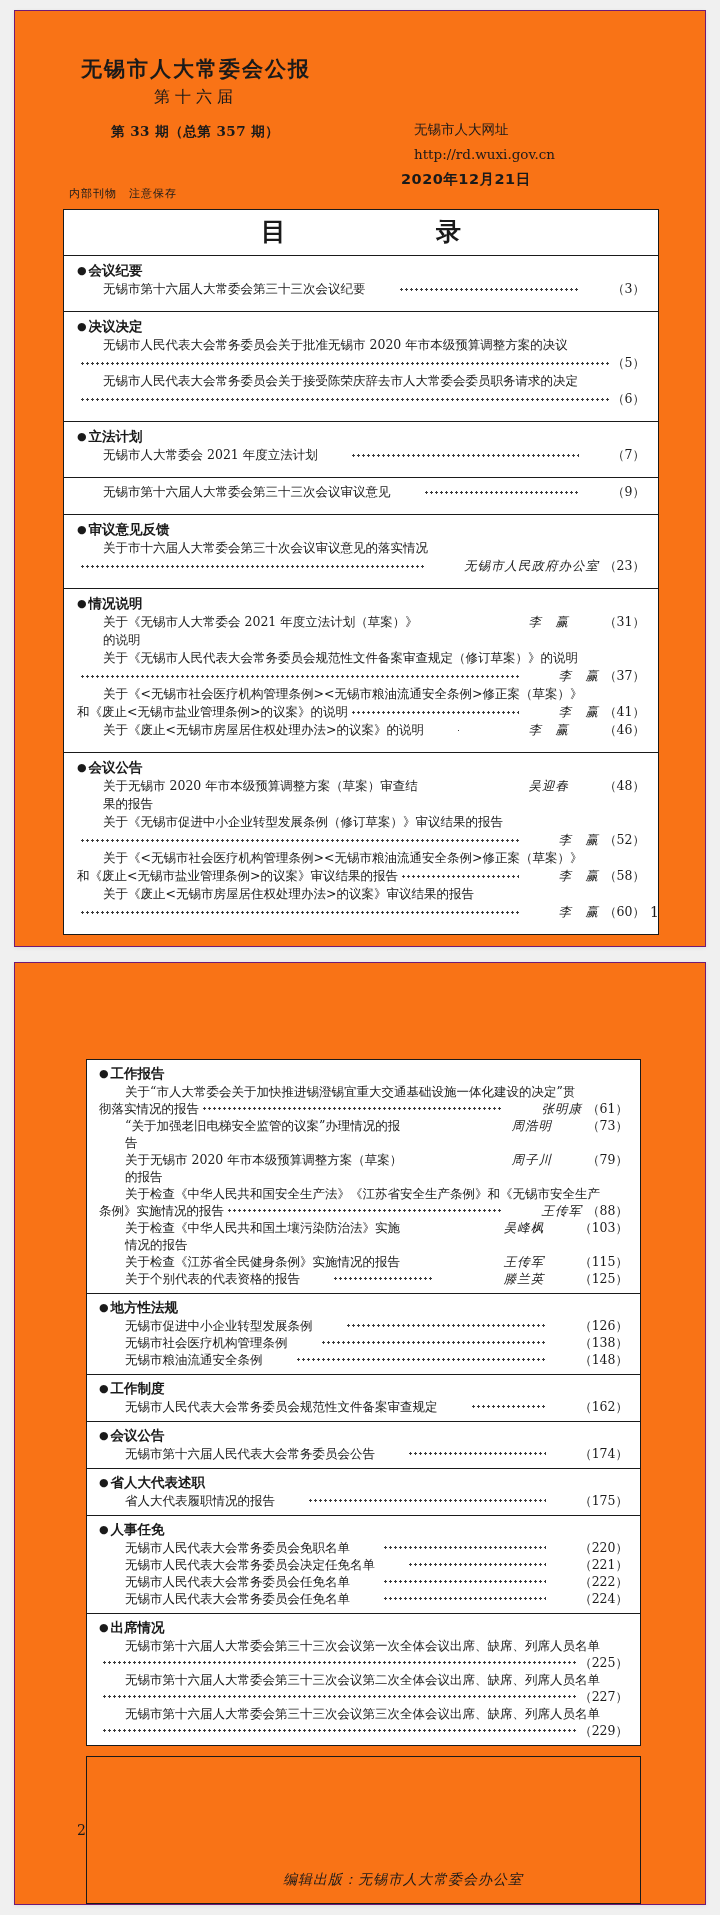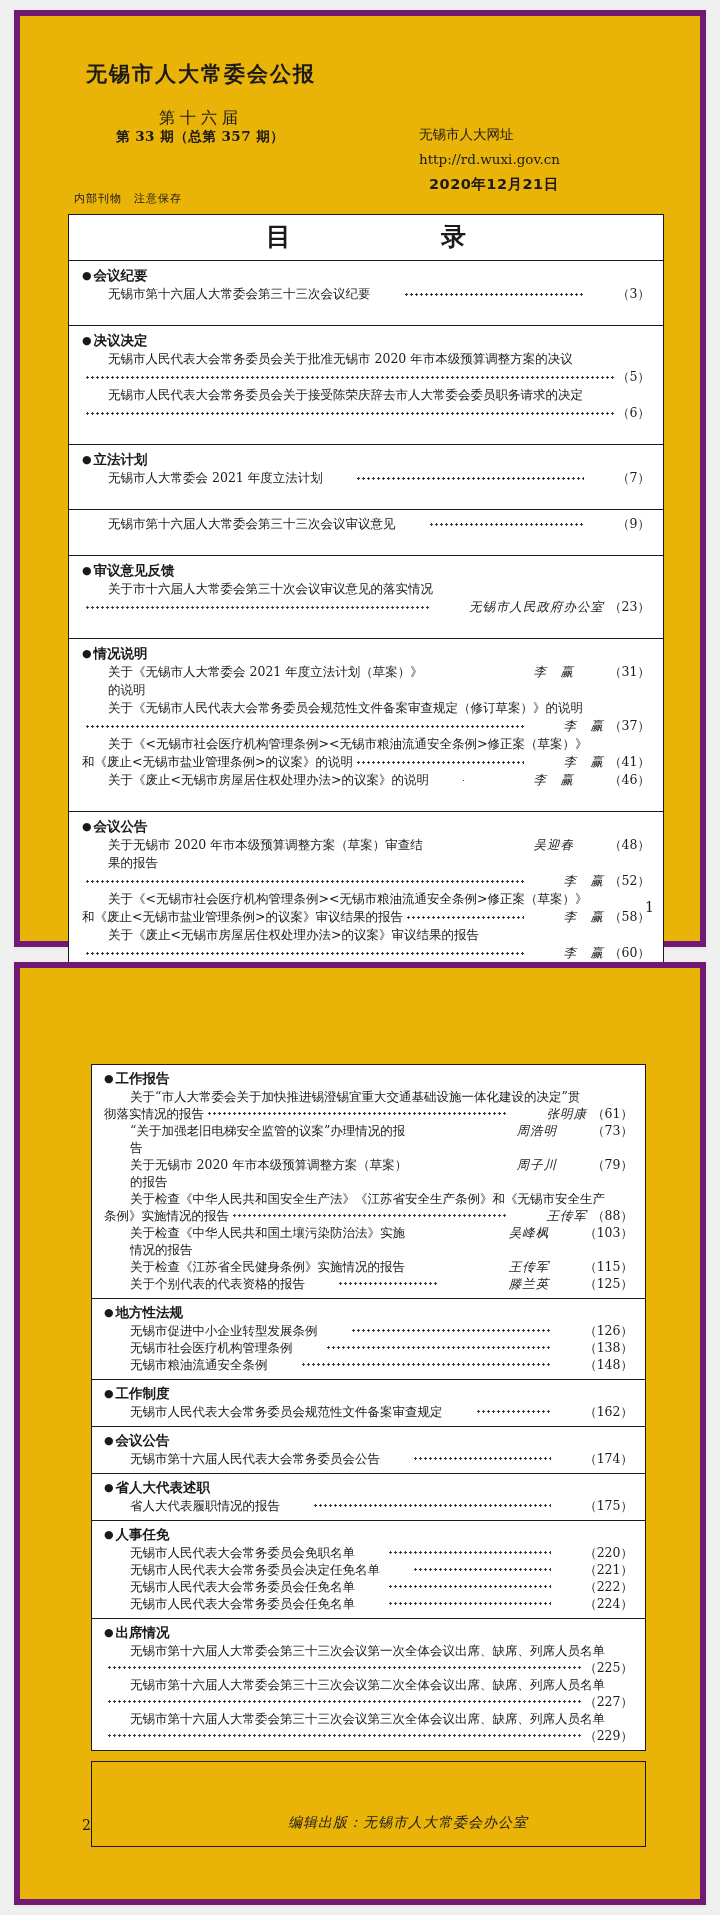--- a/index.html
+++ b/index.html
@@ -4,68 +4,68 @@
 <style>
   html,body{margin:0;padding:0;}
   body{
     width:720px;height:1915px;position:relative;
     background:#f0f0f0;
     font-family:"DejaVu Serif","Liberation Serif",serif;
     color:#1a1a1a;
     -webkit-font-smoothing:antialiased;
   }
   .page{
-    position:absolute;left:14px;width:692px;background:#eab308;
-    border:6px solid #701a75;box-shadow:0 1px 4px rgba(0,0,0,.07);
+    position:absolute;left:14px;width:692px;background:#f97316;
+    border:1px solid #701a75;box-shadow:0 1px 4px rgba(0,0,0,.07);
     box-sizing:border-box;
   }
   #page1{top:10px;height:937px;}
   #page2{top:962px;height:943px;}
 
   
   .m-title{position:absolute;top:44px;left:61px;width:240px;text-align:center;
     font-size:21px;font-weight:900;letter-spacing:2px;}
-  .m-edition{position:absolute;top:92px;left:61px;width:240px;text-align:center;
+  .m-edition{position:absolute;top:76px;left:61px;width:240px;text-align:center;
     font-size:16px;letter-spacing:5px;}
   .m-issue{position:absolute;top:112px;left:96px;font-size:13.5px;letter-spacing:.5px;font-weight:bold;}
   .m-site{position:absolute;top:106px;left:399px;font-size:13.5px;line-height:25px;}
   .m-site .url{font-family:"DejaVu Serif","Liberation Serif",serif;}
 
   
   .banner-notice{position:absolute;top:175px;left:54px;font-size:11px;font-weight:normal;
     font-family:"DejaVu Sans","Liberation Sans",sans-serif;letter-spacing:1px;}
   .banner-date{position:absolute;top:159px;left:386px;font-size:14.5px;font-weight:bold;
-    font-family:"DejaVu Sans","Liberation Sans",sans-serif;letter-spacing:.5px;margin-left:23px;}
+    font-family:"DejaVu Sans","Liberation Sans",sans-serif;letter-spacing:.5px;}
 
   
   .toc-box{border:1.5px solid #1a1a1a;background:#fff;box-sizing:border-box;}
   #toc-box-1{position:absolute;top:198px;left:48px;width:596px;}
   .toc-head{display:flex;justify-content:center;gap:150px;
     font-family:"DejaVu Sans","Liberation Sans",sans-serif;
     font-size:25px;font-weight:bold;padding:5px 0 7px;border-bottom:1.5px solid #1a1a1a;}
-  .toc-section{padding:5px 13px 22px;border-bottom:1.5px solid #1a1a1a;}
+  .toc-section{padding:5px 13px 13px;border-bottom:1.5px solid #1a1a1a;}
   .toc-section:last-child{border-bottom:none;}
   .sec-heading{font-family:"DejaVu Sans","Liberation Sans",sans-serif;
     font-weight:bold;font-size:13.5px;line-height:19px;}
   .bullet{font-size:11px;margin-right:2px;vertical-align:1px;}
   .toc-entry{margin:0;}
   .toc-line{display:flex;align-items:baseline;font-size:12.5px;line-height:18px;}
   .toc-line.indent{padding-left:26px;gap:30px;}
   .line-text{flex:0 1 auto;min-width:0;}
   .leader{flex:1 1 auto;min-width:0;align-self:center;height:6px;margin:0 3px;
     background-image:radial-gradient(circle,#3a3a3a 1px,transparent 1.3px);
     background-size:5px 5px;background-repeat:repeat-x;background-position:left center;}
   .author{flex:0 0 auto;font-style:italic;margin-right:5px;letter-spacing:1px;margin-left:37px;}
   .pagenum{flex:0 0 auto;}
 
   
   #p2-content{position:absolute;top:96px;left:71px;width:555px;}
   .compact .toc-line{line-height:17px;}
   .compact .toc-section{padding:4px 12px 6px;}
-  .pub-box{border:1.5px solid #1a1a1a;margin-top:10px;height:86px;position:relative;
+  .pub-box{border:1.5px solid #1a1a1a;margin-top:10px;height:148px;position:relative;
     box-sizing:border-box;}
   .pub-lines{position:absolute;left:196px;bottom:12px;font-style:italic;
     font-size:14px;line-height:24px;letter-spacing:1px;}
 
   
   .folio{position:absolute;font-size:14px;}
   #folio1{right:46px;bottom:26px;}
   #folio2{left:62px;bottom:66px;}
 </style>
 </head>
@@ -198,20 +198,23 @@
           <div class="sec-heading"><span class="bullet">●</span><span class="sec-label">会议公告</span></div>
           <div class="toc-entry">
             <div class="toc-line indent">
               <span class="line-text">关于无锡市 2020 年市本级预算调整方案（草案）审查结果的报告</span>
               <span class="leader"></span>
               <span class="author">吴迎春</span>
               <span class="pagenum">（48）</span>
             </div>
           </div>
           <div class="toc-entry">
+            <div class="toc-line indent">
+              <span class="line-text">关于《无锡市促进中小企业转型发展条例（修订草案）》审议结果的报告</span>
+            </div>
             <div class="toc-line">
               <span class="leader"></span>
               <span class="author">李　赢</span>
               <span class="pagenum">（52）</span>
             </div>
           </div>
           <div class="toc-entry">
             <div class="toc-line indent">
               <span class="line-text">关于《&lt;无锡市社会医疗机构管理条例&gt;&lt;无锡市粮油流通安全条例&gt;修正案（草案）》</span>
             </div>

